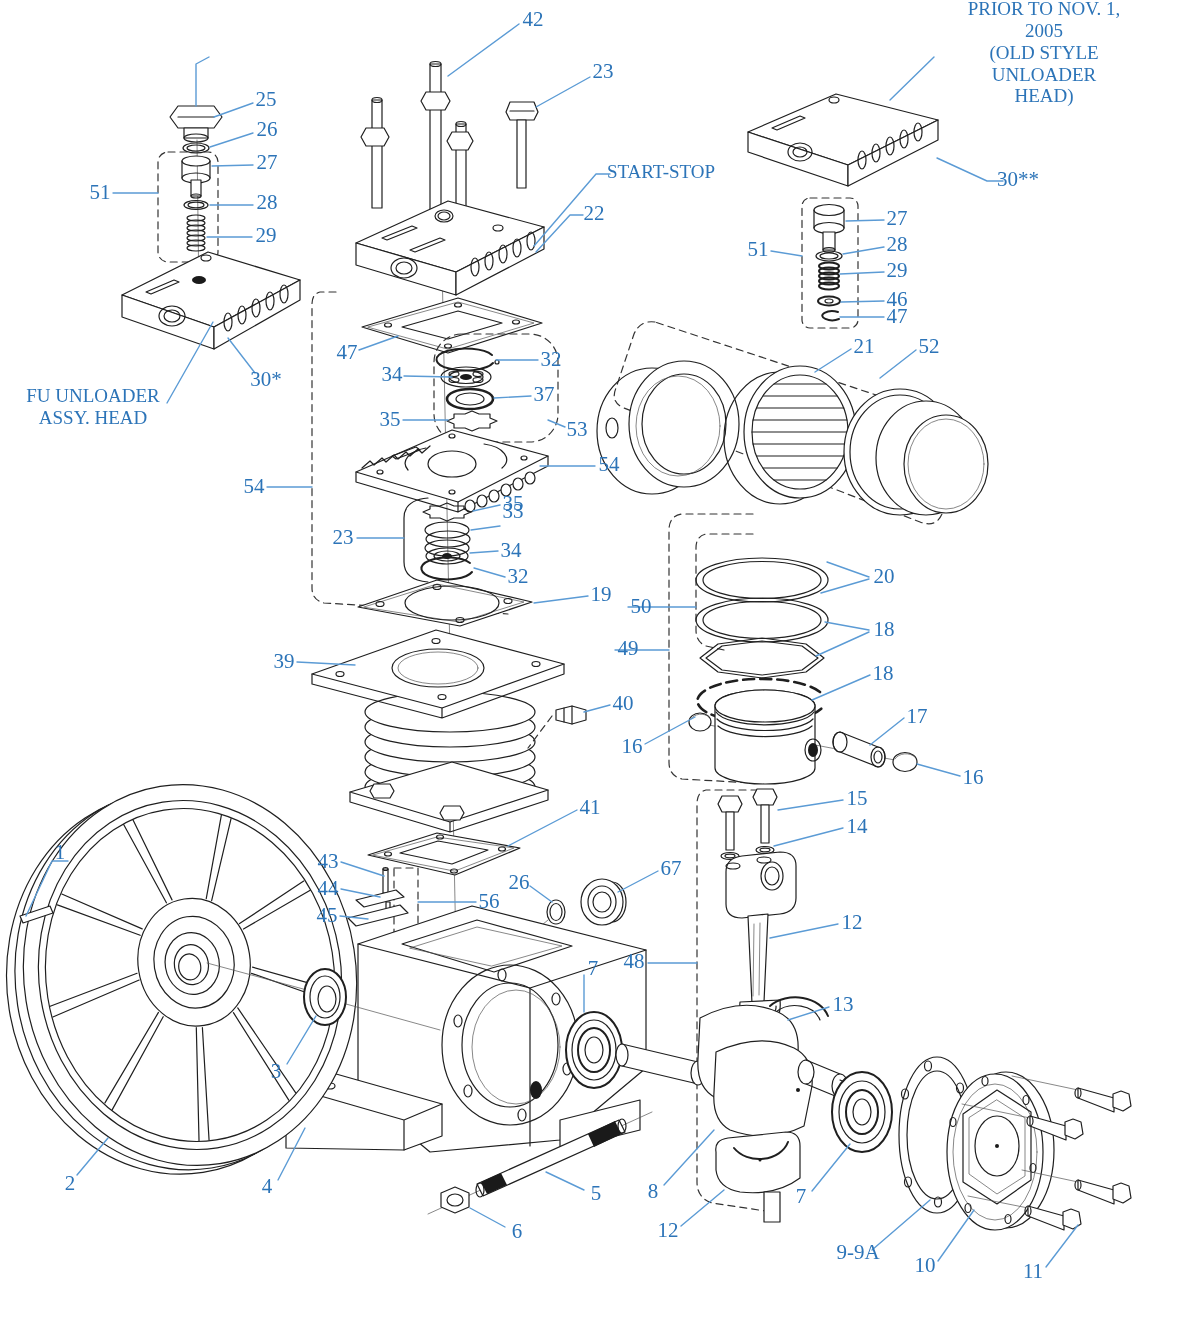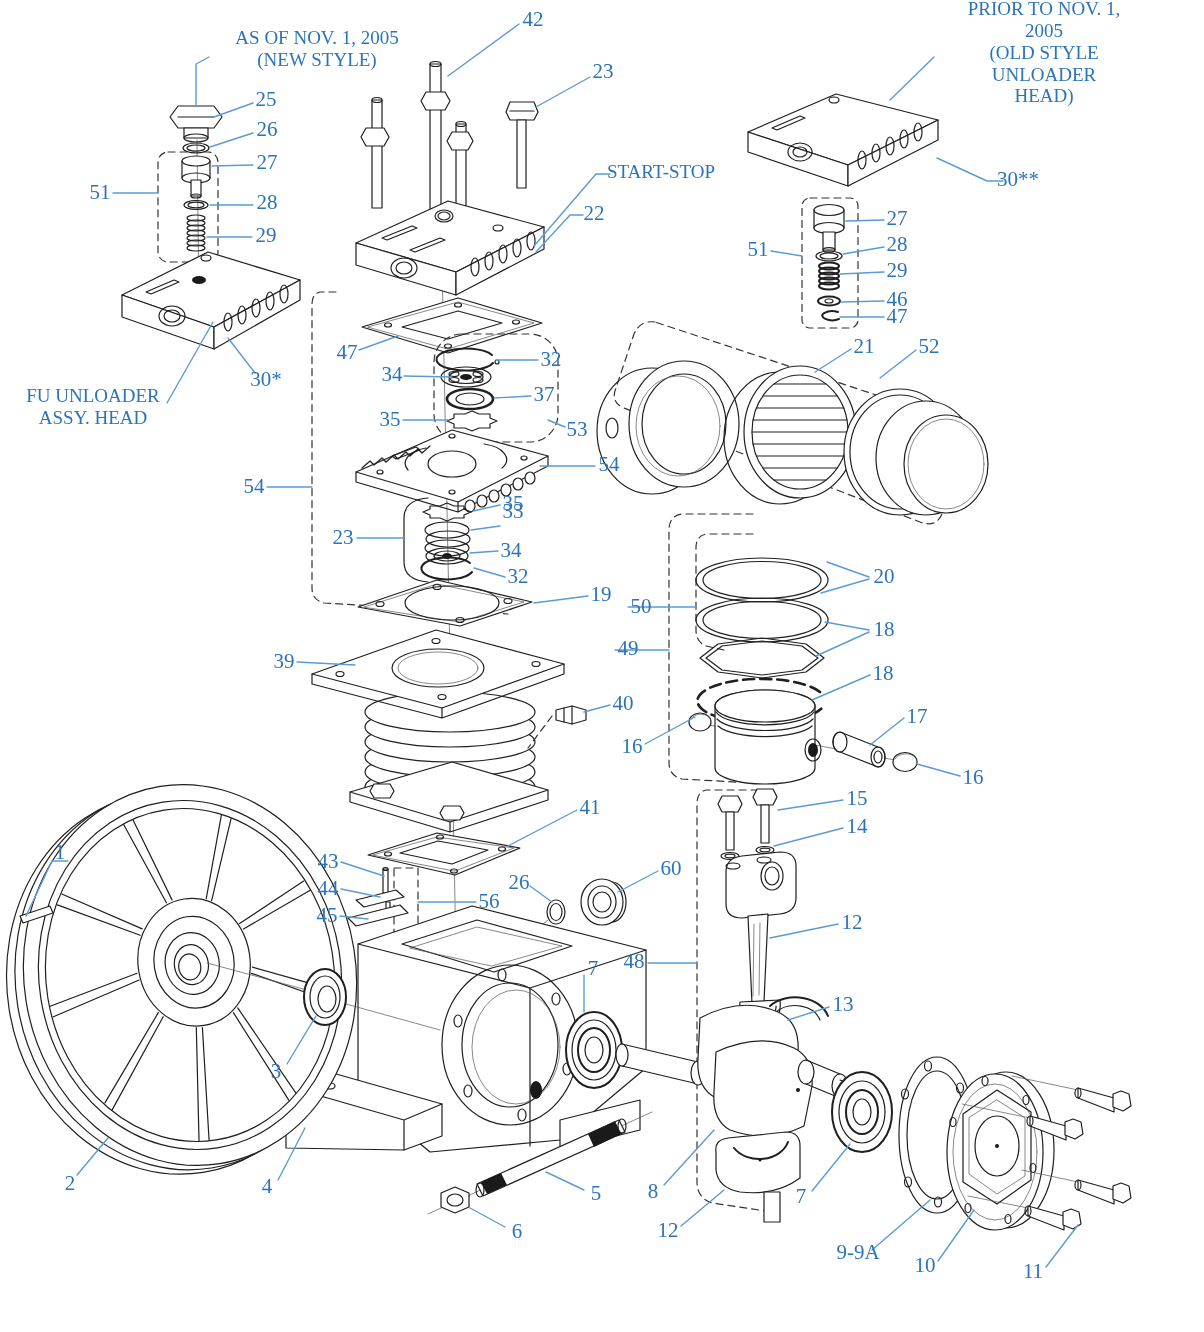--- a/index.html
+++ b/index.html
@@ -535,22 +535,20 @@
     <path class="b" d="M505,1227 L470,1208"></path>
     <path class="b" d="M664,1185 L714,1130"></path>
     <path class="b" d="M681,1226 L724,1190"></path>
     <path class="b" d="M812,1191 L850,1144"></path>
     <path class="b" d="M872,1250 L930,1200"></path>
     <path class="b" d="M938,1261 L974,1210"></path>
     <path class="b" d="M1046,1267 L1078,1225"></path>
   </g>
 </svg>
 
-<div class="note" style="left:317px;top:49px">AS OF NOV. 1, 2005
-(NEW STYLE)</div>
 <div class="note" style="left:1044px;top:53px">PRIOR TO NOV. 1, 2005
 (OLD STYLE
 UNLOADER HEAD)</div>
 <div class="note" style="left:661px;top:172px">START-STOP</div>
 <div class="note" style="left:93px;top:407px">FU UNLOADER
 ASSY. HEAD</div>
 
 <div class="co" style="left:60px;top:853px">1</div>
 <div class="co" style="left:70px;top:1184px">2</div>
 <div class="co" style="left:276px;top:1072px">3</div>
@@ -596,21 +594,21 @@
 <div class="co" style="left:392px;top:375px">34</div>
 <div class="co" style="left:511px;top:551px">34</div>
 <div class="co" style="left:390px;top:420px">35</div>
 <div class="co" style="left:513px;top:504px">35</div>
 <div class="co" style="left:609px;top:465px">54</div>
 <div class="co" style="left:544px;top:395px">37</div>
 <div class="co" style="left:601px;top:595px">19</div>
 <div class="co" style="left:284px;top:662px">39</div>
 <div class="co" style="left:623px;top:704px">40</div>
 <div class="co" style="left:590px;top:808px">41</div>
-<div class="co" style="left:671px;top:869px">60</div>
+<div class="co" style="left:671px;top:869px">67</div>
 <div class="co" style="left:328px;top:862px">43</div>
 <div class="co" style="left:328px;top:889px">44</div>
 <div class="co" style="left:327px;top:916px">45</div>
 <div class="co" style="left:897px;top:300px">46</div>
 <div class="co" style="left:897px;top:317px">47</div>
 <div class="co" style="left:634px;top:962px">48</div>
 <div class="co" style="left:628px;top:649px">49</div>
 <div class="co" style="left:641px;top:607px">50</div>
 <div class="co" style="left:100px;top:193px">51</div>
 <div class="co" style="left:758px;top:250px">51</div>

